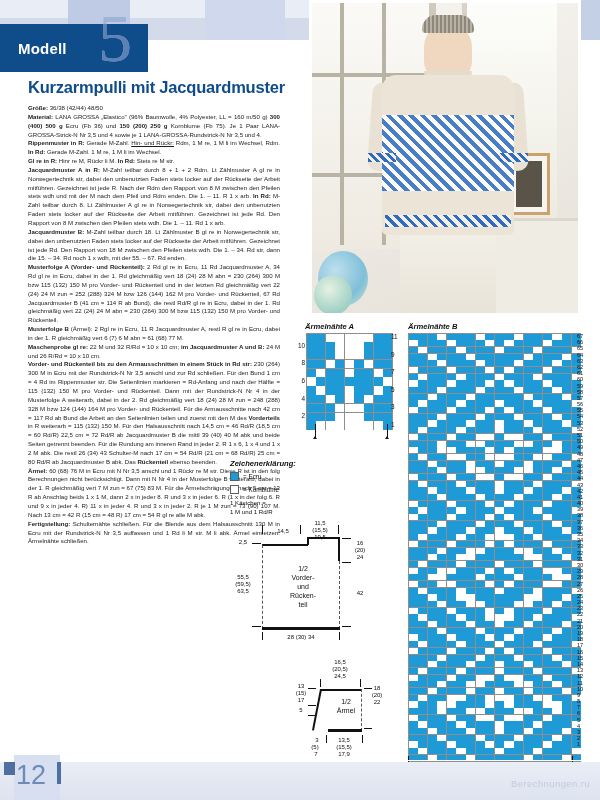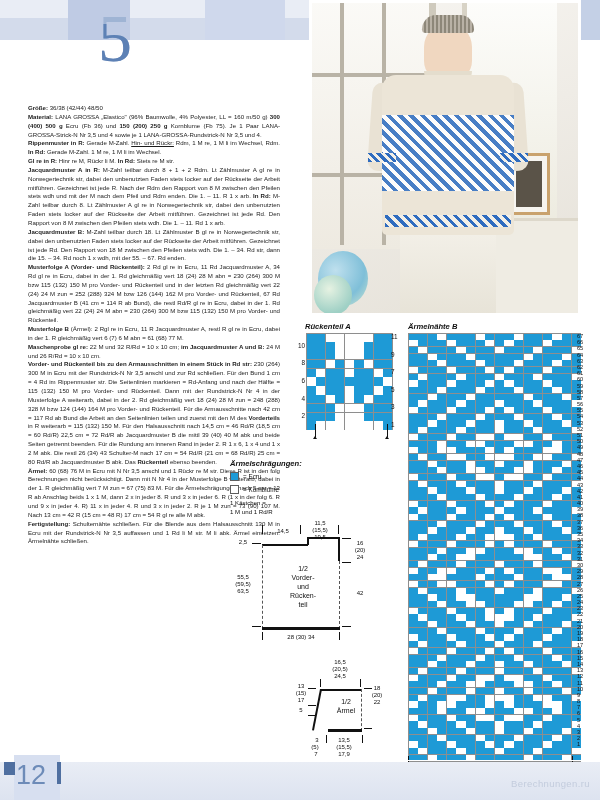--- a/index.html
+++ b/index.html
@@ -309,20 +309,23 @@
 <div id="page">
 
   <div class="band-top-light"></div>
   <div class="band-top-mid"></div>
   <div class="band-block-a"></div>
   <div class="band-block-b"></div>
   <div class="band-block-c"></div>
   <div class="band-white"></div>
 
   <div class="modell-number">5</div>
+  <div class="modell-tag">
+    <span class="word">Modell</span>
+  </div>
   <div class="modell-number-over">5</div>
 
   <div class="photo">
     <div class="sky"></div>
     <div class="windowframe"></div>
     <div class="barv" style="left:28px;top:-4px;width:4px;height:246px;"></div>
     <div class="barv" style="left:70px;top:-4px;width:4px;height:246px;"></div>
     <div class="barv" style="left:-6px;top:70px;width:130px;height:4px;"></div>
     <div class="barv" style="left:-6px;top:170px;width:130px;height:4px;"></div>
     <div class="door"></div>
@@ -339,37 +342,38 @@
     <div class="neck"></div>
     <div class="sleeve-l"></div>
     <div class="sleeve-r"></div>
     <div class="torso"></div>
     <div class="jacq-band"></div>
     <div class="hem-band"></div>
     <div class="cuff-l"></div>
     <div class="cuff-r"></div>
   </div>
 
+  <div class="headline">Kurzarmpulli mit Jacquardmuster</div>
 
   <div class="bodycol" id="bodycol">
       <p><b>Größe:</b> 36/38 (42/44) 48/50</p>
       <p><b>Material:</b> LANA GROSSA „Elastico" (96% Baumwolle, 4% Polyester, LL = 160 m/50 g) <b>300 (400) 500 g</b> Ecru (Fb 36) und <b>150 (200) 250 g</b> Kornblume (Fb 75). Je 1 Paar LANA-GROSSA-Strick-N Nr 3,5 und 4 sowie je 1 LANA-GROSSA-Rundstrick-N Nr 3,5 und 4.</p>
       <p><b>Rippenmuster in R:</b> Gerade M-Zahl. <u>Hin- und Rückr:</u> Rdm, 1 M re, 1 M li im Wechsel, Rdm. <b>In Rd:</b> Gerade M-Zahl. 1 M re, 1 M li im Wechsel.</p>
       <p><b>Gl re in R:</b> Hinr re M, Rückr li M. <b>In Rd:</b> Stets re M str.</p>
       <p><b>Jacquardmuster A in R:</b> M-Zahl teilbar durch 8 + 1 + 2 Rdm. Lt Zählmuster A gl re in Norwegertechnik str, dabei den unbenutzten Faden stets locker auf der Rückseite der Arbeit mitführen. Gezeichnet ist jede R. Nach der Rdm den Rapport von 8 M zwischen den Pfeilen stets wdh und mit der M nach dem Pfeil und Rdm enden. Die 1. – 11. R 1 x arb. <b>In Rd:</b> M-Zahl teilbar durch 8. Lt Zählmuster A gl re in Norwegertechnik str, dabei den unbenutzten Faden stets locker auf der Rückseite der Arbeit mitführen. Gezeichnet ist jede Rd. Den Rapport von 8 M zwischen den Pfeilen stets wdh. Die 1. – 11. Rd 1 x arb.</p>
       <p><b>Jacquardmuster B:</b> M-Zahl teilbar durch 18. Lt Zählmuster B gl re in Norwegertechnik str, dabei den unbenutzten Faden stets locker auf der Rückseite der Arbeit mitführen. Gezeichnet ist jede Rd. Den Rapport von 18 M zwischen den Pfeilen stets wdh. Die 1. – 34. Rd str, dann die 15. – 34. Rd noch 1 x wdh, mit der 55. – 67. Rd enden.</p>
       <p><b>Musterfolge A (Vorder- und Rückenteil):</b> 2 Rd gl re in Ecru, 11 Rd Jacquardmuster A, 34 Rd gl re in Ecru, dabei in der 1. Rd gleichmäßig vert 18 (24) 28 M abn = 230 (264) 300 M bzw 115 (132) 150 M pro Vorder- und Rückenteil und in der letzten Rd gleichmäßig vert 22 (24) 24 M zun = 252 (288) 324 M bzw 126 (144) 162 M pro Vorder- und Rückenteil, 67 Rd Jacquardmuster B (41 cm = 114 R ab Bund), die restl Rd/R gl re in Ecru, dabei in der 1. Rd gleichmäßig vert 22 (24) 24 M abn = 230 (264) 300 M bzw 115 (132) 150 M pro Vorder- und Rückenteil.</p>
       <p><b>Musterfolge B</b> (Ärmel): 2 Rgl re in Ecru, 11 R Jacquardmuster A, restl R gl re in Ecru, dabei in der 1. R gleichmäßig vert 6 (7) 6 M abn = 61 (68) 77 M.</p>
       <p><b>Maschenprobe gl re:</b> 22 M und 32 R/Rd = 10 x 10 cm; <b>im Jacquardmuster A und B:</b> 24 M und 26 R/Rd = 10 x 10 cm.</p>
       <p><b>Vorder- und Rückenteil bis zu den Armausschnitten in einem Stück in Rd str:</b> 230 (264) 300 M in Ecru mit der Rundstrick-N Nr 3,5 anschl und zur Rd schließen. Für den Bund 1 cm = 4 Rd im Rippenmuster str. Die Seitenlinien markieren = Rd-Anfang und nach der Hälfte = 115 (132) 150 M pro Vorder- und Rückenteil. Dann mit der Rundstrick-N Nr 4 in der Musterfolge A weiterarb, dabei in der 2. Rd gleichmäßig vert 18 (24) 28 M zun = 248 (288) 328 M bzw 124 (144) 164 M pro Vorder- und Rückenteil. Für die Armausschnitte nach 42 cm = 117 Rd ab Bund die Arbeit an den Seitenlinien teilen und zuerst mit den M des <b>Vorderteils</b> in R weiterarb = 115 (132) 150 M. Für den Halsausschnitt nach 14,5 cm = 46 Rd/R (18,5 cm = 60 Rd/R) 22,5 cm = 72 Rd/R ab Jacquardmuster B die mittl 39 (40) 40 M abk und beide Seiten getrennt beenden. Für die Rundung am inneren Rand in jeder 2. R 1 x 6, 1 x 4 und 1 x 2 M abk. Die restl 26 (34) 43 Schulter-M nach 17 cm = 54 Rd/R (21 cm = 68 Rd/R) 25 cm = 80 Rd/R ab Jacquardmuster B abk. Das <b>Rückenteil</b> ebenso beenden.</p>
       <p><b>Ärmel:</b> 60 (68) 76 M in Ecru mit N Nr 3,5 anschl und 1 Rückr re M str. Diese R ist in den folg Berechnungen nicht berücksichtigt. Dann mit N Nr 4 in der Musterfolge B weiterarb, dabei in der 1. R gleichmäßig vert 7 M zun = 67 (75) 83 M. Für die Ärmelschrägungen nach 5 cm = 13 R ab Anschlag beids 1 x 1 M, dann 2 x in jeder 8. R und 3 x in jeder 6. R (1 x in der folg 6. R und 9 x in jeder 4. R) 11 x in jeder 4. R und 3 x in jeder 2. R je 1 M zun = 73 (90) 107 M. Nach 13 cm = 42 R (15 cm = 48 R) 17 cm = 54 R gl re alle M abk.</p>
       <p><b>Fertigstellung:</b> Schulternähte schließen. Für die Blende aus dem Halsausschnitt 130 M in Ecru mit der Rundstrick-N Nr 3,5 auffassen und 1 Rd li M str. M li abk. Ärmel einsetzen. Ärmelnähte schließen.</p>
     </div>
 
-  <div class="chart-title" id="title-a">Rückenteil A</div>
+  <div class="chart-title" id="title-a">Ärmelnähte A</div>
   <div class="chart-title" id="title-b">Ärmelnähte B</div>
 
   <div class="grid" id="chart-a">
       <div class="cell c-ecru"></div>
       <div class="cell c-ecru"></div>
       <div class="cell c-korn"></div>
       <div class="cell c-korn"></div>
       <div class="cell c-korn"></div>
       <div class="cell c-korn"></div>
       <div class="cell c-korn"></div>
@@ -1778,21 +1782,21 @@
     <div class="ah" style="left:78.5px; top:12px;"></div>
   </div>
 
   <div class="arrow-marks" style="left:408px; top:756px; width:170px; height:16px;">
     <div class="am" style="left:0px; top:0; height:13px;"></div>
     <div class="ah" style="left:-2.5px; top:12px;"></div>
     <div class="am" style="left:164px; top:0; height:13px;"></div>
     <div class="ah" style="left:161.5px; top:12px;"></div>
   </div>
 
-  <div class="legend-title">Ärmelschrägungen:</div>
+  <div class="legend-title">Zeichenerklärung:</div>
   <div class="legend-row" id="lg1">
     <span class="swatch sw-ecru"></span>
     <span>= Ecru</span>
   </div>
   <div class="legend-row" id="lg2">
     <span class="swatch sw-korn"></span>
     <span>= Kornblume</span>
   </div>
   <div class="legend-note" id="ln1">1 Kästchen =</div>
   <div class="legend-note" id="ln2">1 M und 1 Rd/R</div>

